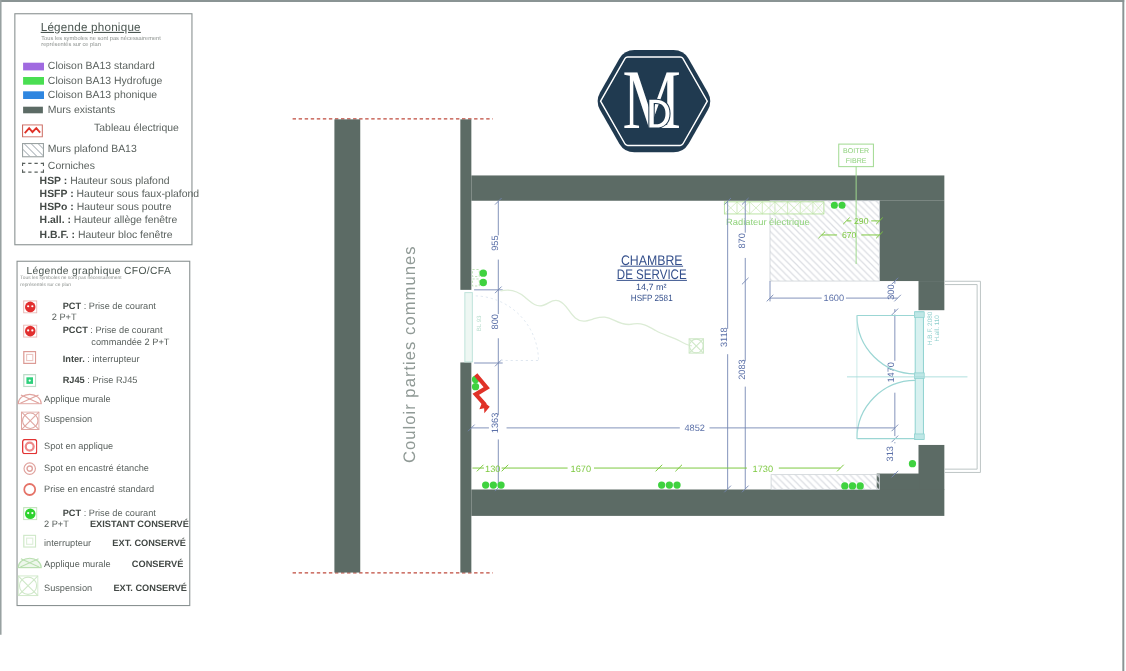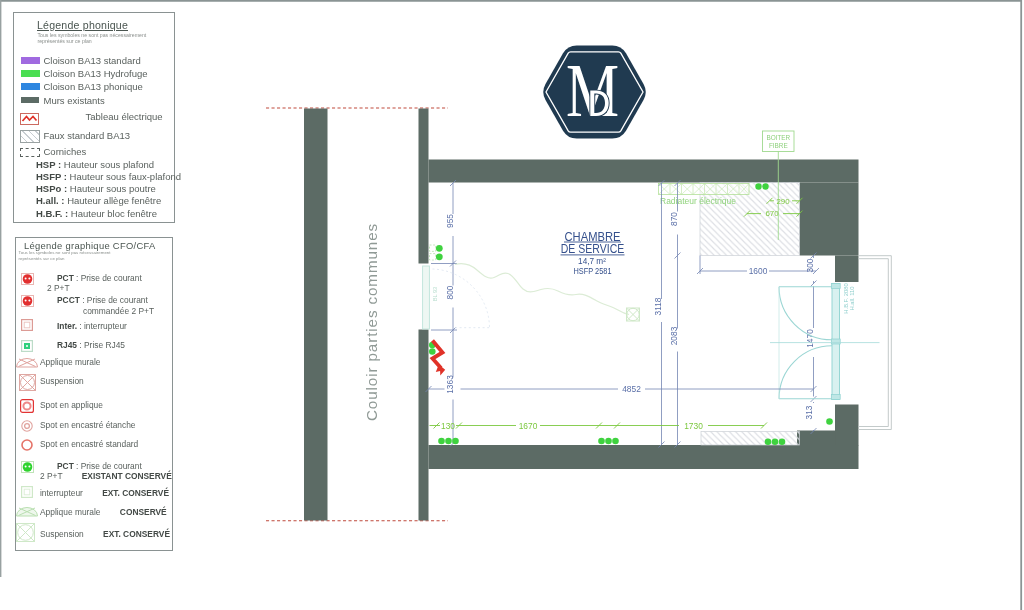--- a/index.html
+++ b/index.html
@@ -287,21 +287,21 @@
 <div class="abs" style="left:21px;top:97.4px;width:18px;height:5.5px;background:#5c6b65;"></div>
 <div class="it" style="left:43.5px;top:94.5px;font-size:9.5px;">Murs existants</div>
 
 <svg class="abs" style="left:19.5px;top:112.5px" width="19" height="12" viewBox="0 0 19 12">
     <rect x="0.5" y="0.5" width="18" height="11" fill="none" stroke="#cc6a60" stroke-width="1"></rect>
     <polyline points="2.5,8 6.5,3.5 9.5,7 13,3.5 16.5,7.5" fill="none" stroke="#e03228" stroke-width="1.7"></polyline>
   </svg>
 <div class="it" style="left:43.5px;top:111.3px;font-size:9.5px;margin-left:42px;">Tableau électrique</div>
 
 <div class="abs" style="left:20px;top:130px;width:17.5px;height:11px;border:1px solid #9aa2a2;background:repeating-linear-gradient(45deg,#ffffff 0px,#ffffff 3.6px,#c9ced2 3.6px,#c9ced2 4.6px);"></div>
-<div class="it" style="left:43.5px;top:129.5px;font-size:9.5px;">Faux standard BA13</div>
+<div class="it" style="left:43.5px;top:129.5px;font-size:9.5px;">Murs plafond BA13</div>
 
 <div class="abs" style="left:19.5px;top:147.5px;width:18px;height:7px;border:1.6px dashed #5a615e;"></div>
 <div class="it" style="left:43.5px;top:145.6px;font-size:9.5px;">Corniches</div>
 
 <div class="it" style="left:19px;top:159px;font-size:9.5px;"><b>HSP :</b> Hauteur sous plafond</div>
 
 <div class="it" style="left:19px;top:171.2px;font-size:9.5px;"><b>HSFP :</b> Hauteur sous faux-plafond</div>
 
 <div class="it" style="left:19px;top:183.3px;font-size:9.5px;"><b>HSPo :</b> Hauteur sous poutre</div>
 
@@ -369,21 +369,21 @@
 
 <svg class="abs" style="left:21px;top:420px" width="12" height="12" viewBox="0 0 12 12">
     <circle cx="6" cy="6" r="5.2" fill="none" stroke="#e0a39e" stroke-width="1.1"></circle>
     <circle cx="6" cy="6" r="2.4" fill="none" stroke="#e0a39e" stroke-width="1.3"></circle>
   </svg>
 <div class="it" style="left:40px;top:420px;font-size:8.4px;">Spot en encastré étanche</div>
 
 <svg class="abs" style="left:21px;top:439px" width="12" height="12" viewBox="0 0 12 12">
     <circle cx="6" cy="6" r="5" fill="none" stroke="#e57368" stroke-width="1.6"></circle>
   </svg>
-<div class="it" style="left:40px;top:439px;font-size:8.4px;">Spot en encastré standard</div>
+<div class="it" style="left:40px;top:439px;font-size:8.4px;">Prise en encastré standard</div>
 
 <svg class="abs" style="left:20.5px;top:460.5px" width="13" height="12" viewBox="0 0 13 12">
     <rect x="0.5" y="0.5" width="12" height="11" fill="none" stroke="#bfe3b8" stroke-width="1"></rect>
     <circle cx="6.5" cy="6" r="4.8" fill="#2ed32e"></circle>
     <circle cx="4.6" cy="5.4" r="1" fill="#fff"></circle>
     <circle cx="8.4" cy="5.4" r="1" fill="#fff"></circle>
   </svg>
 <div class="it" style="left:40px;top:460.5px;font-size:8.4px;"><b>PCT</b> : Prise de courant</div>
 <div class="it" style="left:40px;top:471.3px;font-size:8.4px;">2 P+T <b>EXISTANT CONSERVÉ</b></div>
 

